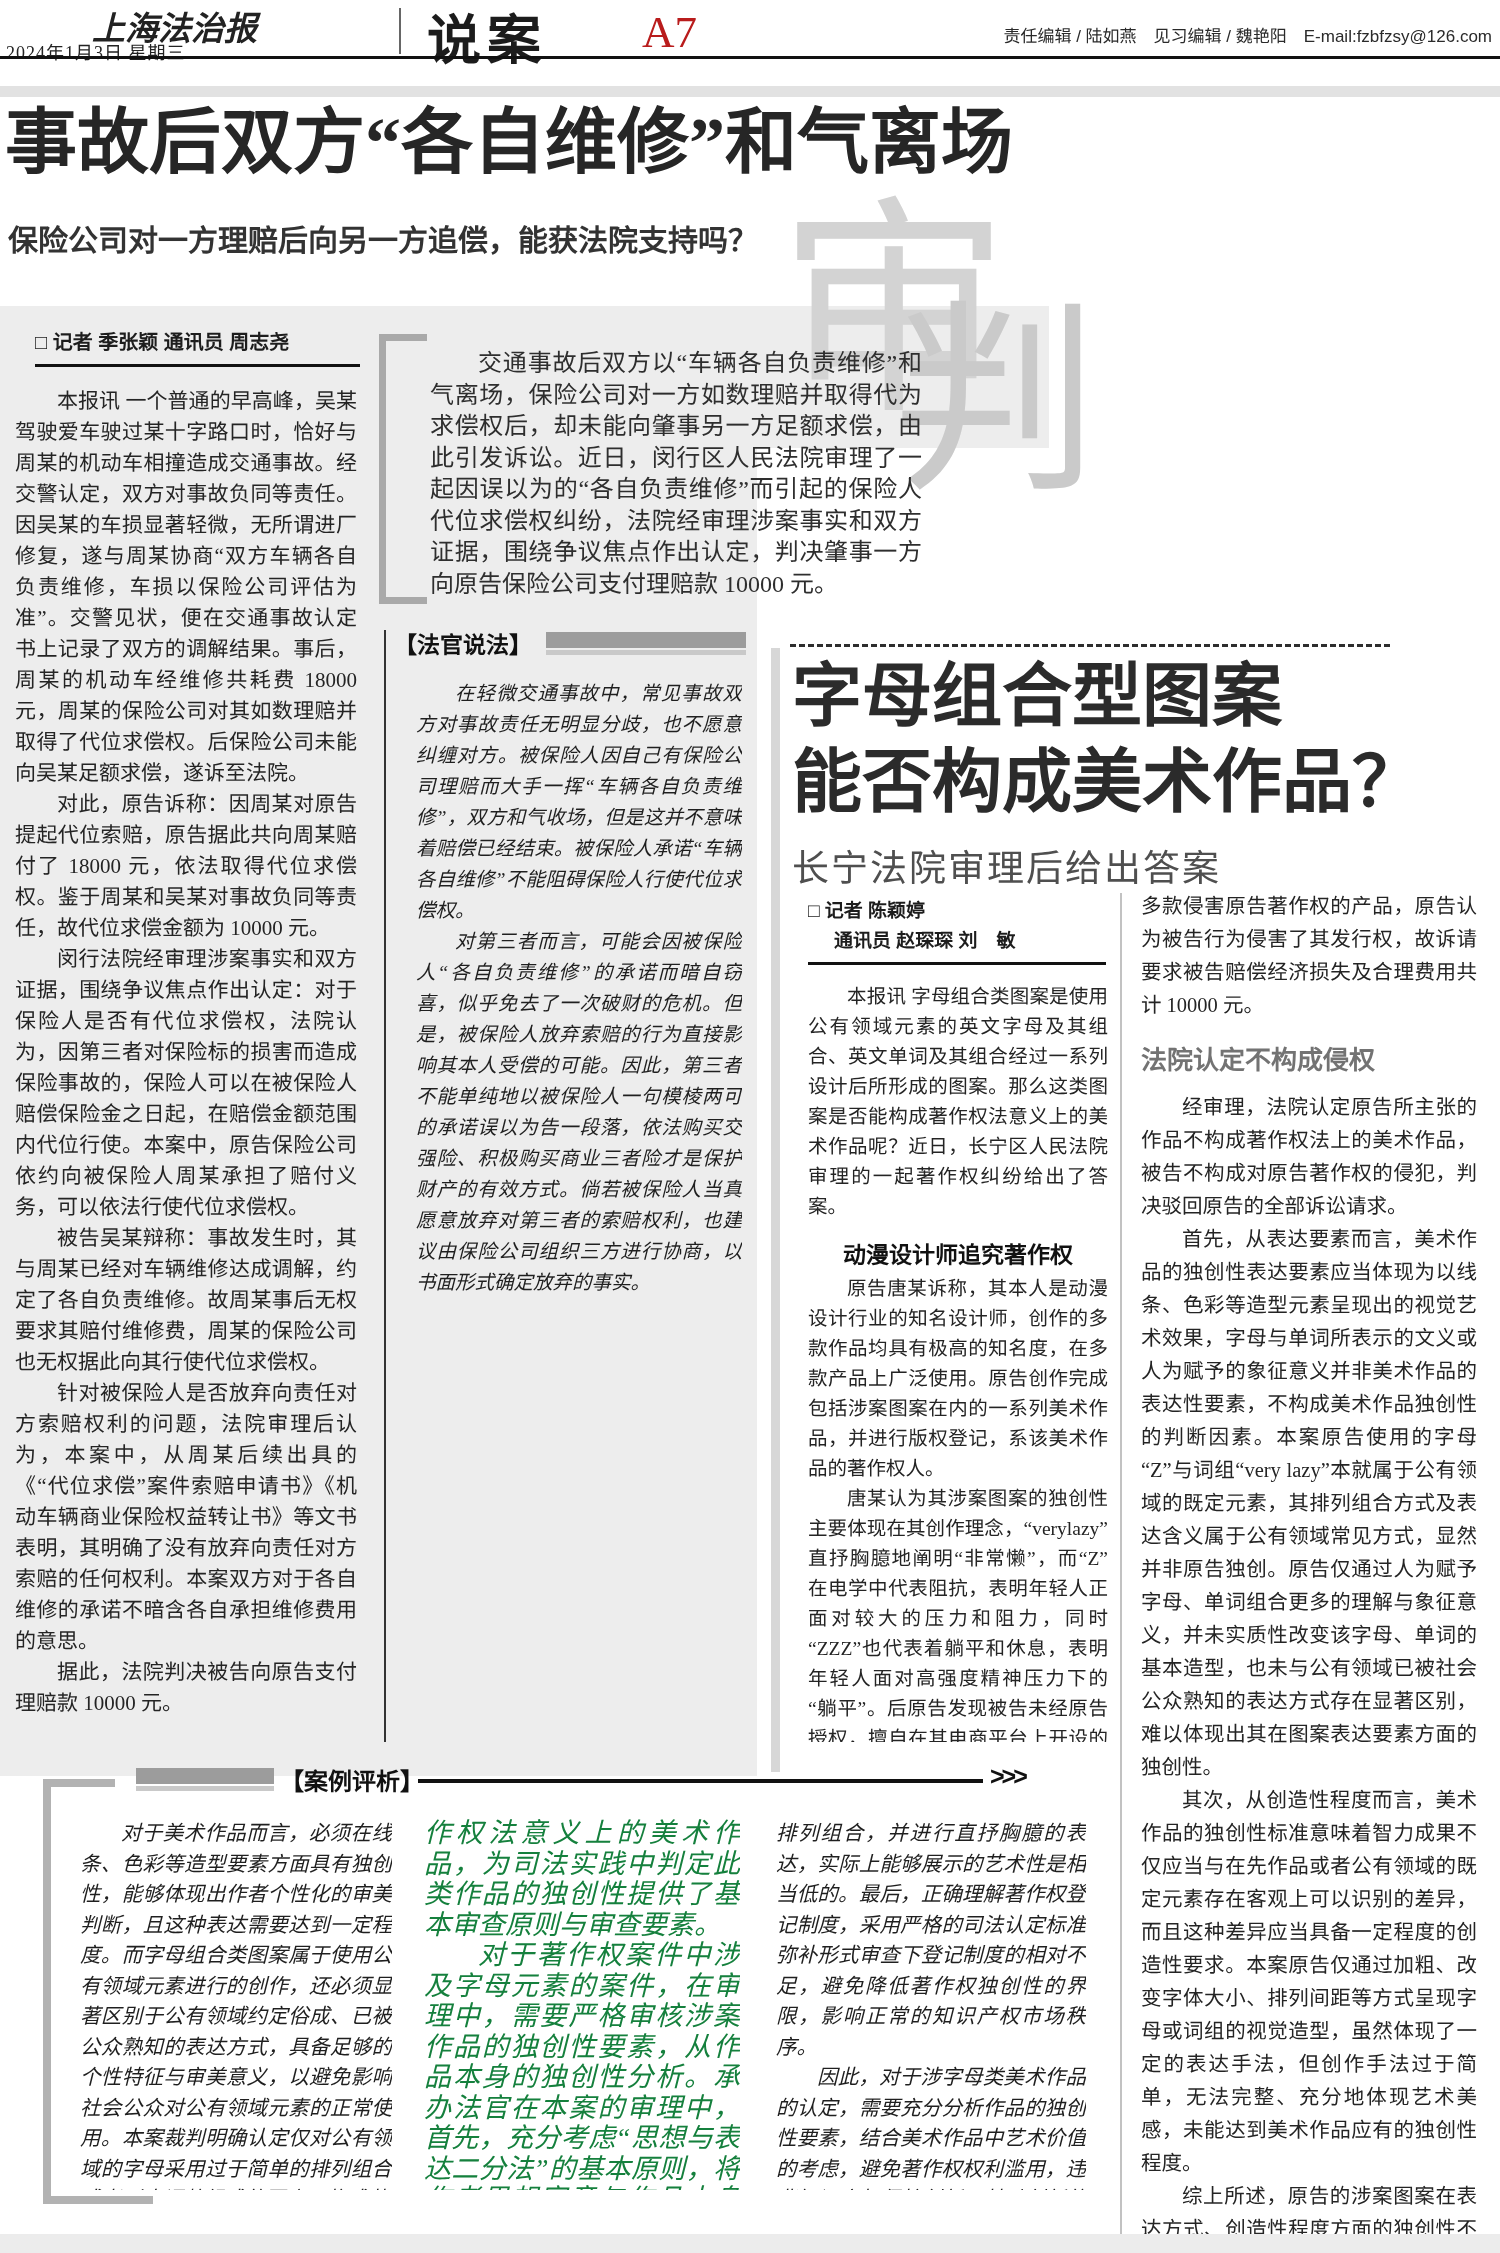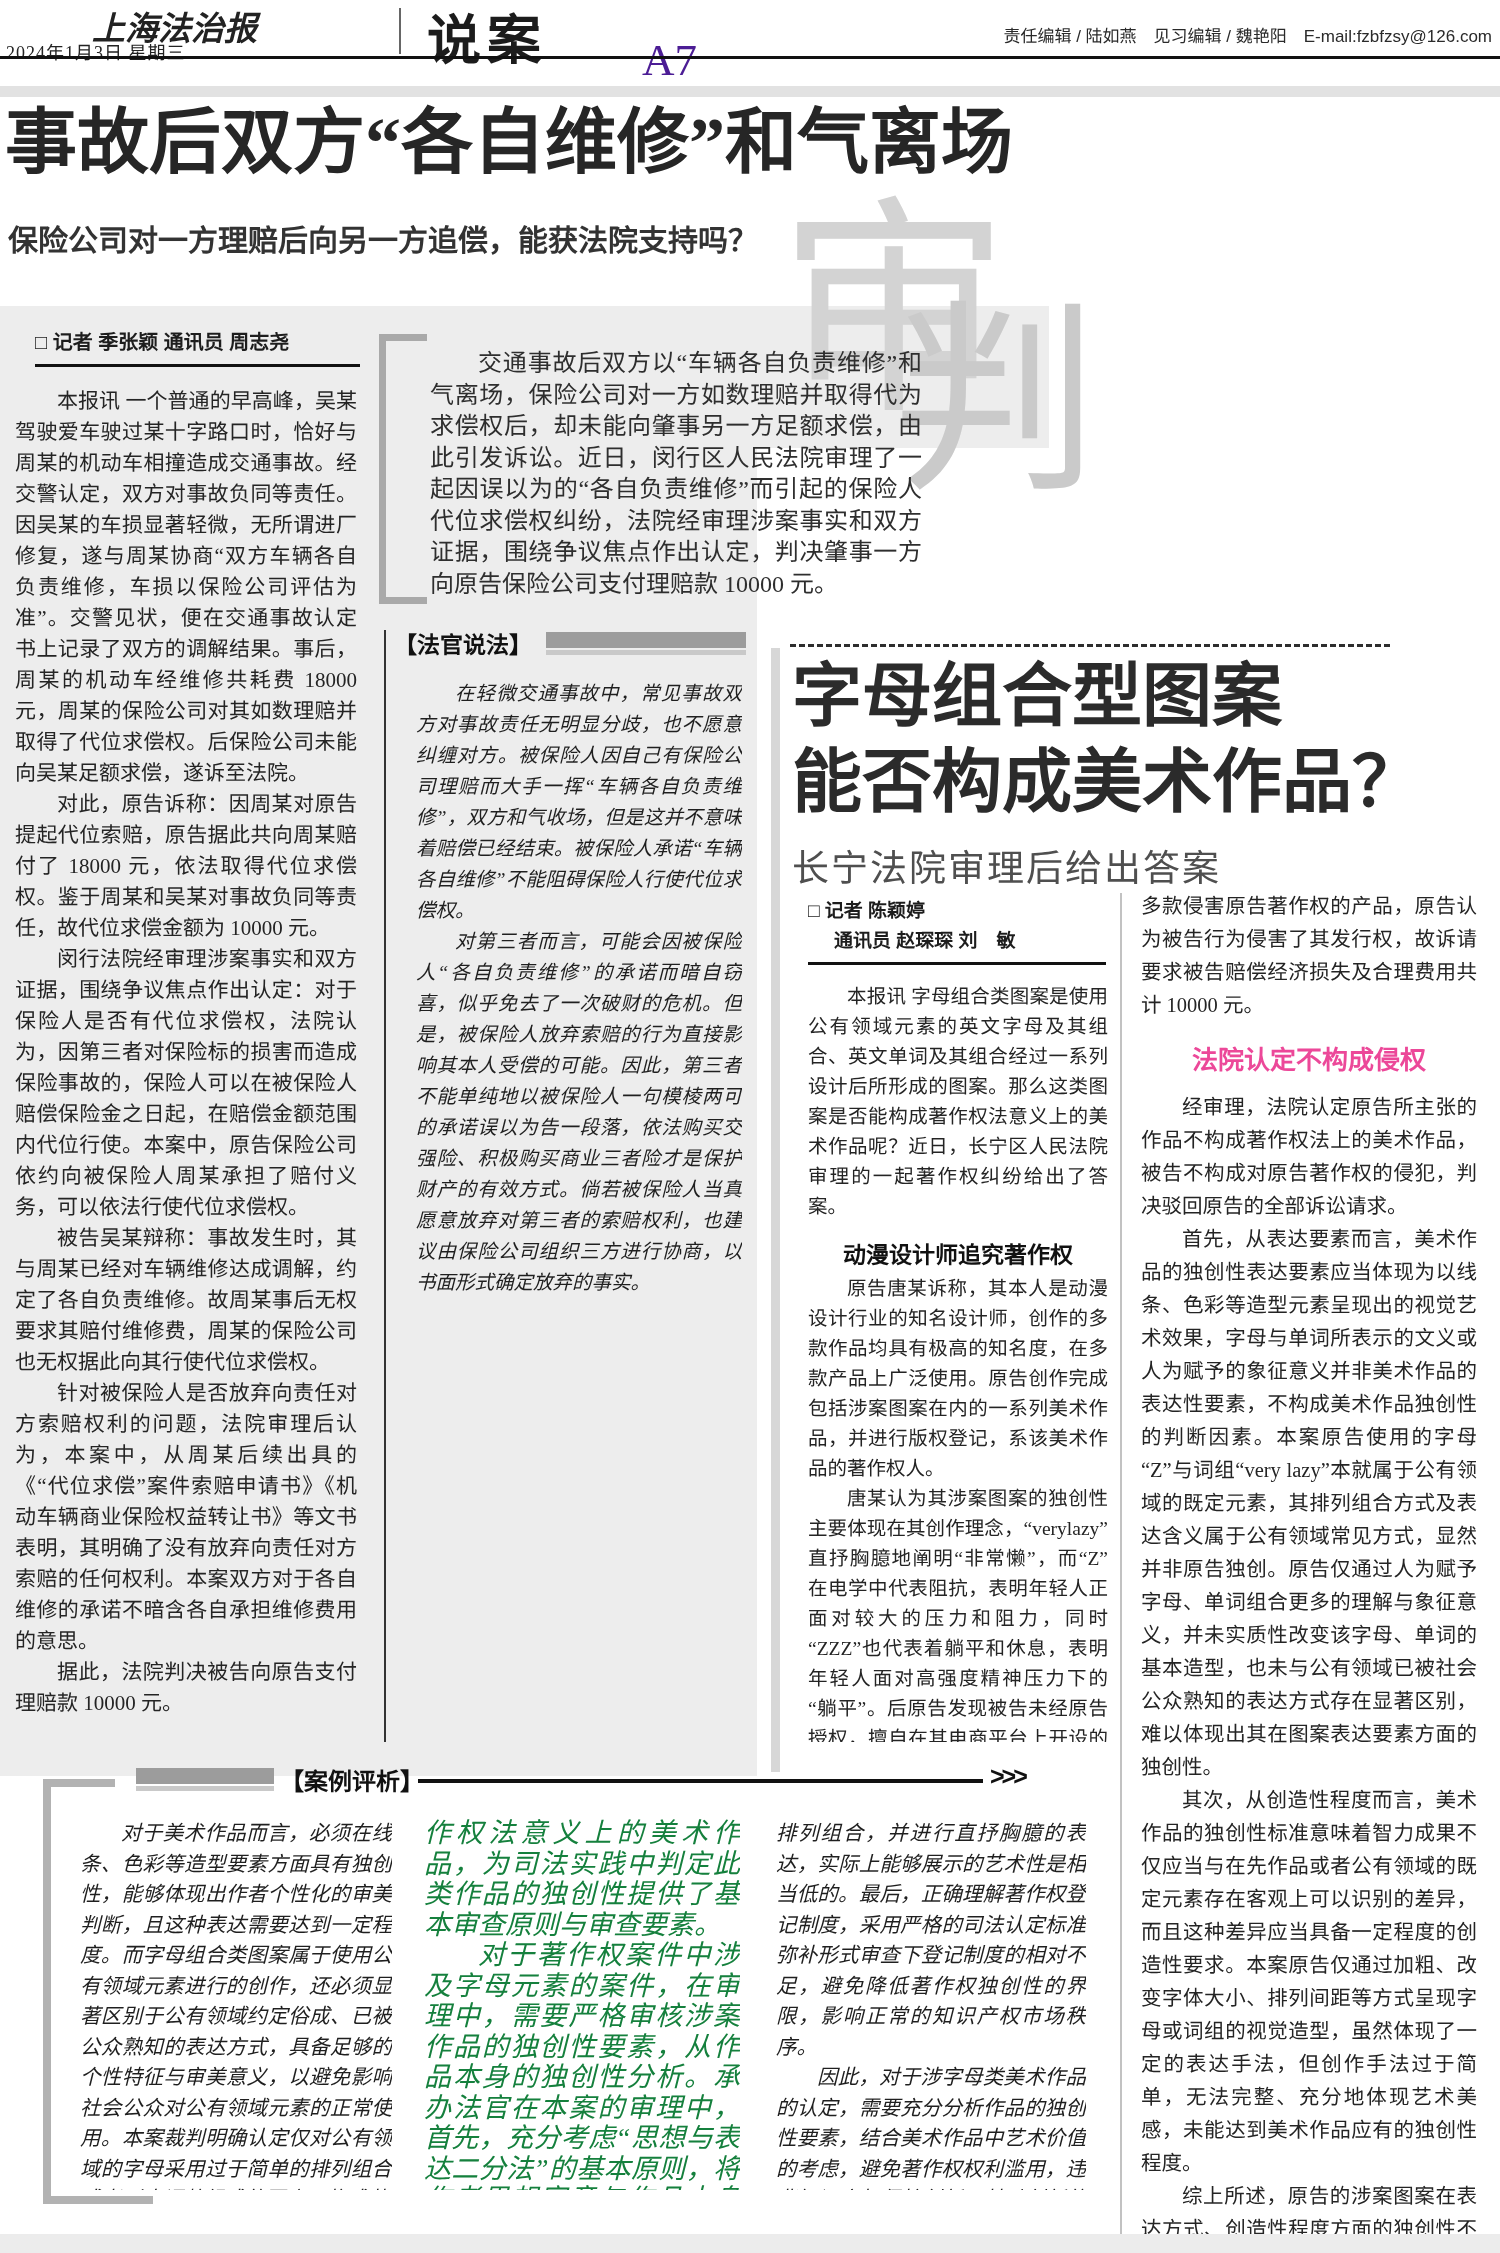--- a/index.html
+++ b/index.html
@@ -18,21 +18,21 @@
 </style>
 </head>
 <body>
 
 <div class="page">
 
   <div class="abs" style="left:92px;top:2px;width:220px;font-size:33px;font-weight:bold;font-style:italic;">上海法治报</div>
   <div class="abs" style="left:6px;top:38px;width:300px;font-size:18px;letter-spacing:1px;">2024年1月3日 星期三</div>
   <div class="abs" style="left:399px;top:8px;width:2px;height:46px;background:#666;"></div>
   <div class="abs" style="left:427px;top:-4px;width:220px;font-size:54px;font-weight:900;letter-spacing:6px;color:#1c1c1c;">说案</div>
-  <div class="abs serif" style="left:642px;top:6px;width:90px;font-size:45px;color:#4c1d95;margin-top:28px;">A7</div>
+  <div class="abs serif" style="left:642px;top:6px;width:90px;font-size:45px;color:#b91c1c;">A7</div>
   <div class="abs sans" style="left:860px;top:22px;width:632px;font-size:17px;color:#2a2a2a;text-align:right;">责任编辑 / 陆如燕　见习编辑 / 魏艳阳　E-mail:fzbfzsy@126.com</div>
   <div class="abs rule" style="left:0;top:56px;width:1500px;height:3px;"></div>
   <div class="abs" style="left:0;top:86px;width:1500px;height:11px;background:#e2e2e2;"></div>
 
   <div class="abs" style="left:5px;top:98px;width:1100px;font-size:72px;font-weight:900;color:#262626;line-height:1.25;">事故后双方“各自维修”和气离场</div>
   <div class="abs sans" style="left:8px;top:216px;width:900px;font-size:30px;font-weight:bold;color:#333;">保险公司对一方理赔后向另一方追偿，能获法院支持吗？</div>
 
   <div class="abs" style="left:0;top:306px;width:757px;height:1470px;background:#ededed;"></div>
   <div class="abs" style="left:757px;top:306px;width:292px;height:142px;background:#ededed;"></div>
 
@@ -83,21 +83,21 @@
   <div class="abs textcol" style="left:808px;top:982px;width:300px;height:760px;font-size:19.5px;line-height:30px;overflow:hidden;color:#242424;">
     <p>本报讯  字母组合类图案是使用公有领域元素的英文字母及其组合、英文单词及其组合经过一系列设计后所形成的图案。那么这类图案是否能构成著作权法意义上的美术作品呢？近日，长宁区人民法院审理的一起著作权纠纷给出了答案。</p>
     <h3 class="sans" style="font-size:23px;margin:18px 0 4px;text-align:center;color:#111;">动漫设计师追究著作权</h3>
     <span><p>原告唐某诉称，其本人是动漫设计行业的知名设计师，创作的多款作品均具有极高的知名度，在多款产品上广泛使用。原告创作完成包括涉案图案在内的一系列美术作品，并进行版权登记，系该美术作品的著作权人。</p><p>唐某认为其涉案图案的独创性主要体现在其创作理念，“verylazy”直抒胸臆地阐明“非常懒”，而“Z”在电学中代表阻抗，表明年轻人正面对较大的压力和阻力，同时“ZZZ”也代表着躺平和休息，表明年轻人面对高强度精神压力下的“躺平”。后原告发现被告未经原告授权，擅自在其电商平台上开设的店铺内大量展示、宣传涉案作品，销售</p></span>
   </div>
 
   <div class="abs" style="left:1120px;top:893px;width:2px;height:1342px;background:#c2c2c2;"></div>
 
   <div class="abs textcol" style="left:1141px;top:890px;width:336px;height:1348px;font-size:20.5px;line-height:33px;overflow:hidden;color:#242424;">
     <p class="cont">多款侵害原告著作权的产品，原告认为被告行为侵害了其发行权，故诉请要求被告赔偿经济损失及合理费用共计 10000 元。</p>
-    <h3 class="sans" style="font-size:26px;margin:22px 0 14px;text-align:center;color:#ec4899;">法院认定不构成侵权</h3>
+    <h3 class="sans" style="font-size:26px;margin:22px 0 14px;text-align:left;color:#737373;">法院认定不构成侵权</h3>
     <span><p>经审理，法院认定原告所主张的作品不构成著作权法上的美术作品，被告不构成对原告著作权的侵犯，判决驳回原告的全部诉讼请求。</p><p>首先，从表达要素而言，美术作品的独创性表达要素应当体现为以线条、色彩等造型元素呈现出的视觉艺术效果，字母与单词所表示的文义或人为赋予的象征意义并非美术作品的表达性要素，不构成美术作品独创性的判断因素。本案原告使用的字母“Z”与词组“very  lazy”本就属于公有领域的既定元素，其排列组合方式及表达含义属于公有领域常见方式，显然并非原告独创。原告仅通过人为赋予字母、单词组合更多的理解与象征意义，并未实质性改变该字母、单词的基本造型，也未与公有领域已被社会公众熟知的表达方式存在显著区别，难以体现出其在图案表达要素方面的独创性。</p><p>其次，从创造性程度而言，美术作品的独创性标准意味着智力成果不仅应当与在先作品或者公有领域的既定元素存在客观上可以识别的差异，而且这种差异应当具备一定程度的创造性要求。本案原告仅通过加粗、改变字体大小、排列间距等方式呈现字母或词组的视觉造型，虽然体现了一定的表达手法，但创作手法过于简单，无法完整、充分地体现艺术美感，未能达到美术作品应有的独创性程度。</p><p>综上所述，原告的涉案图案在表达方式、创造性程度方面的独创性不足，无法构成著作权法意义上的美术作品，因此，原告无权就涉案图案主张著作权保护。基于此，原告主张被告销售被诉侵权商品构成对其发行权的侵害，缺乏法律依据，法院不予支持。</p></span>
   </div>
 
   <div class="abs" style="left:43px;top:1779px;width:8px;height:425px;background:#b2b2b2;"></div>
   <div class="abs" style="left:43px;top:1779px;width:72px;height:8px;background:#b2b2b2;"></div>
   <div class="abs" style="left:43px;top:2196px;width:110px;height:8px;background:#b2b2b2;"></div>
 
   <div class="abs graybar-d" style="left:136px;top:1768px;width:138px;height:16px;"></div>
   <div class="abs graybar-l" style="left:136px;top:1786px;width:138px;height:5px;"></div>
   <div class="abs sans" style="left:280px;top:1762px;width:160px;font-size:24px;font-weight:bold;color:#111;">【案例评析】</div>

